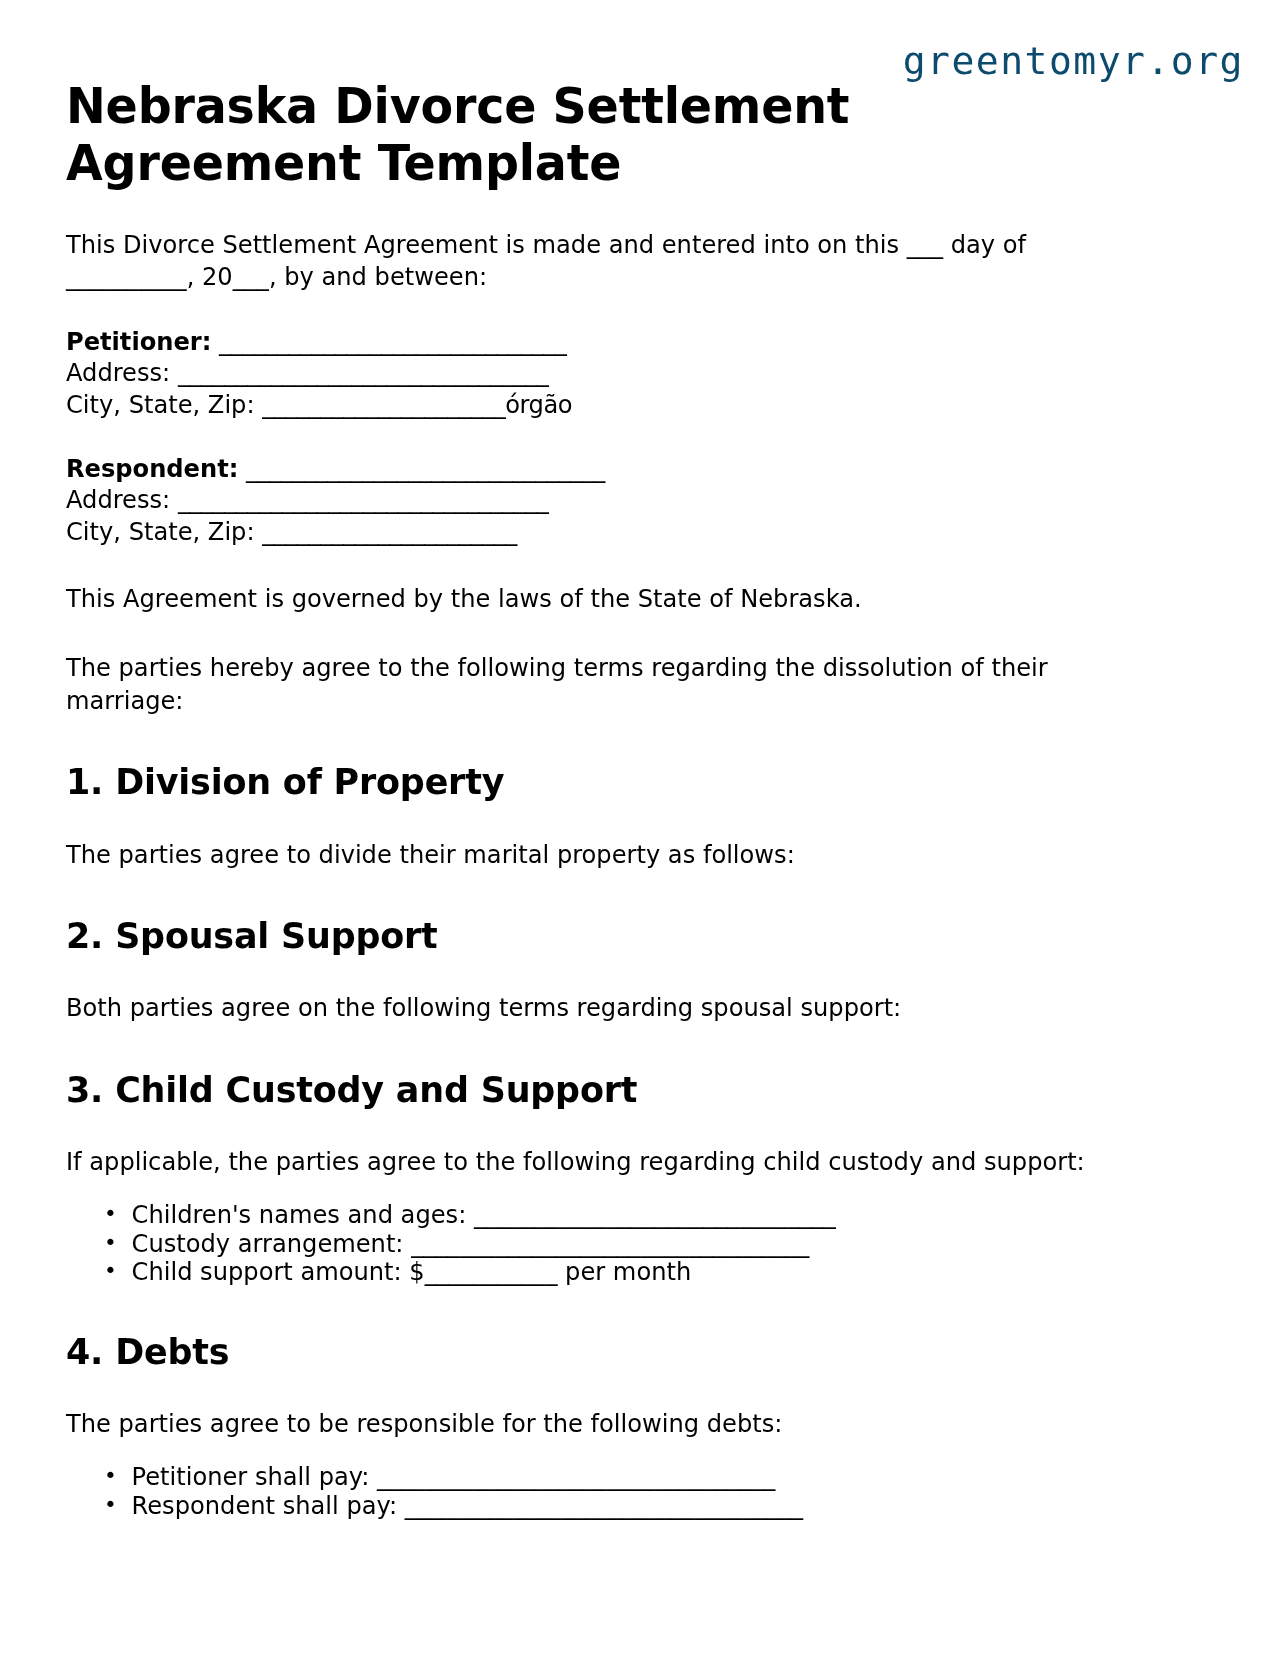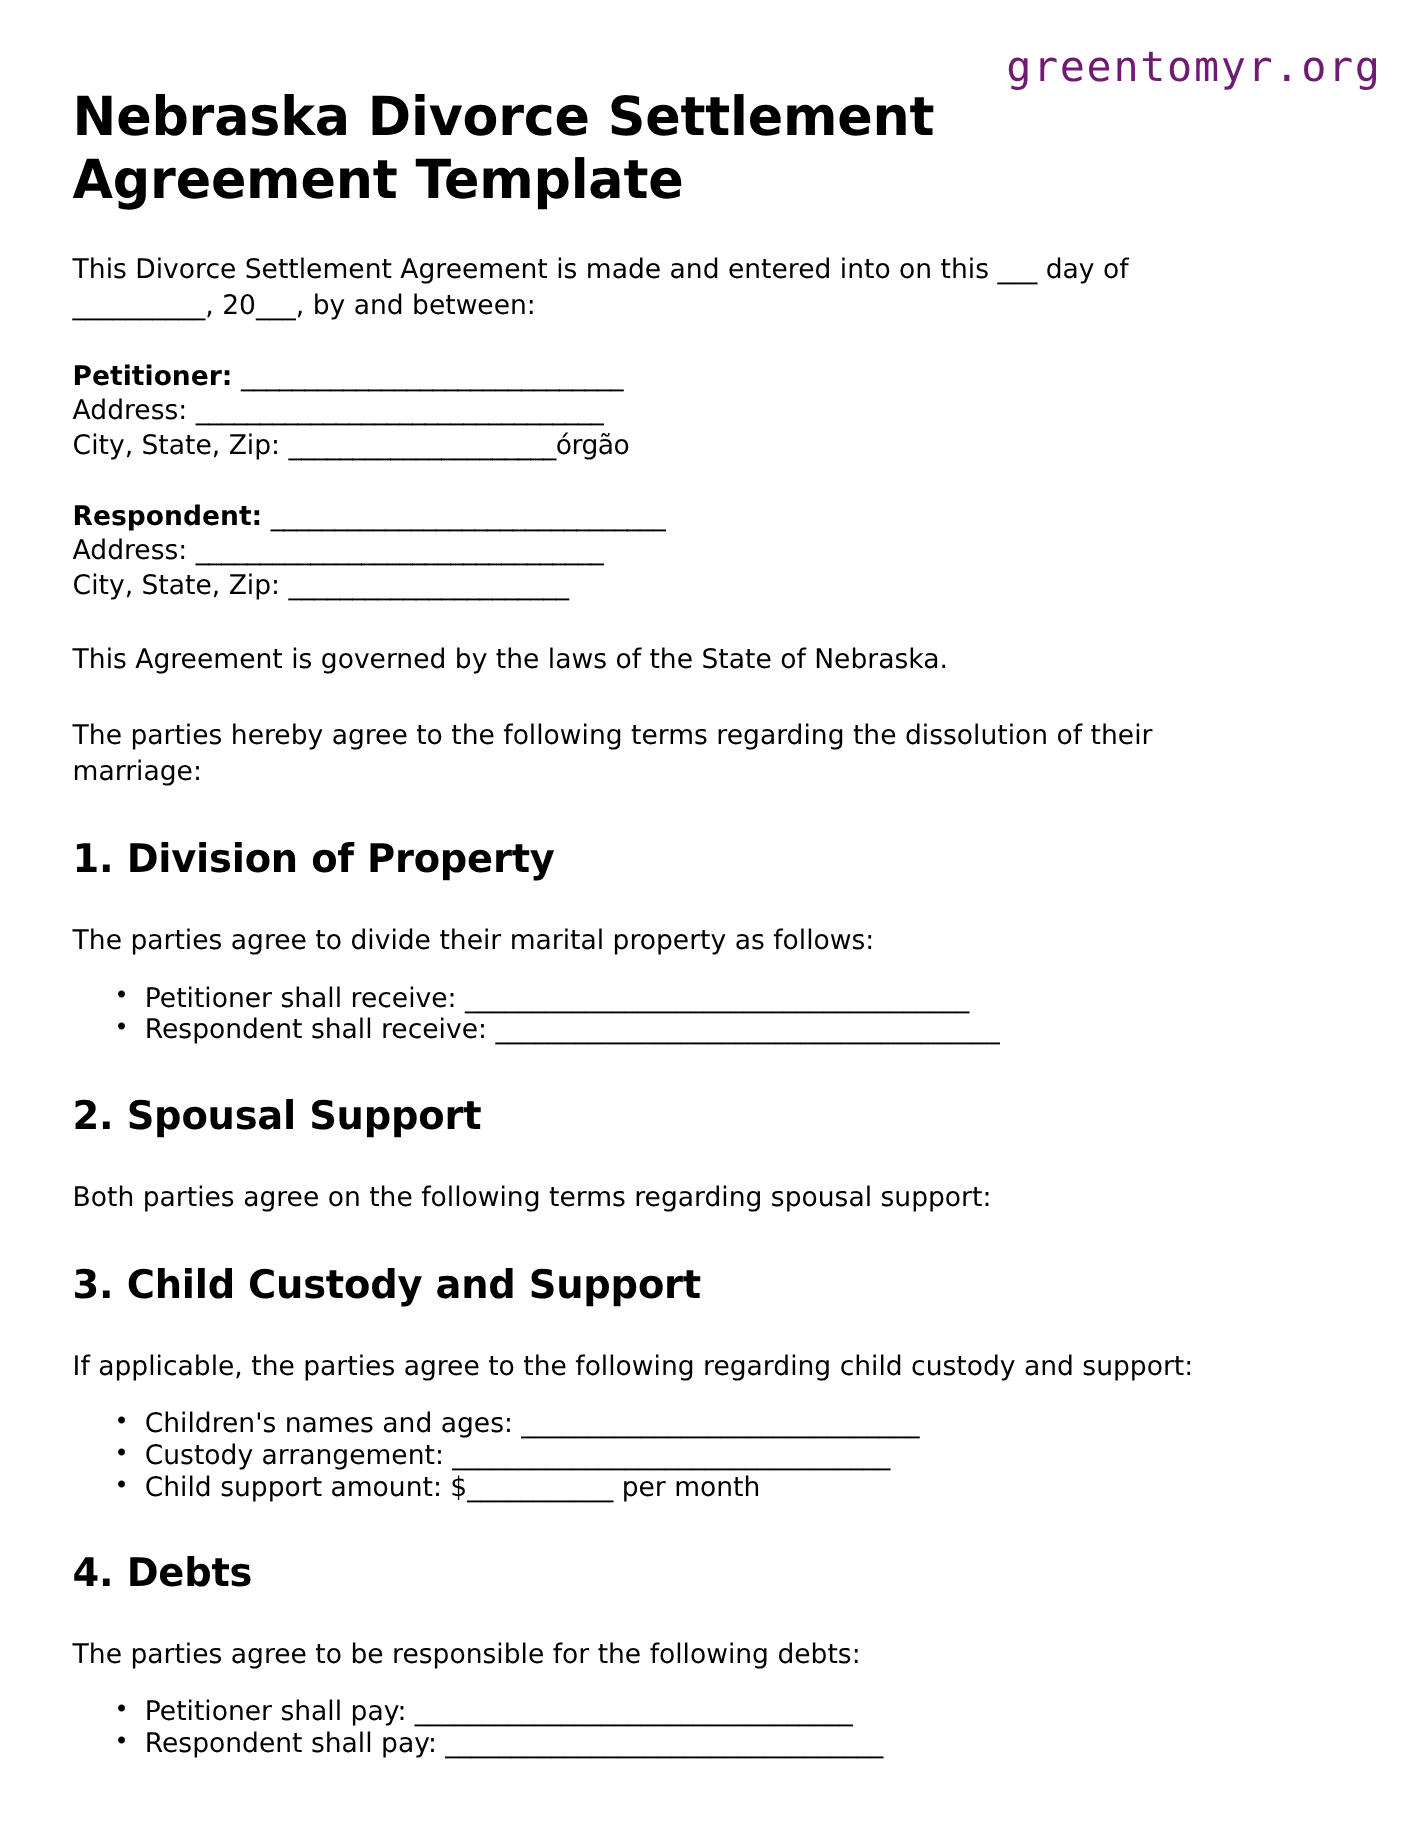--- a/index.html
+++ b/index.html
@@ -21,25 +21,25 @@
     width: 1282px;
     height: 1659px;
     background: #ffffff;
     box-sizing: border-box;
     padding: 0;
   }
 
   .watermark {
     position: absolute;
     top: 42px;
-    right: 26px;
+    right: 38px;
     font-family: "DejaVu Sans Mono", monospace;
     font-size: 38px;
     letter-spacing: 1.5px;
-    color: #701a75;
+    color: #0c4a6e;
     white-space: nowrap;
     line-height: 1;
   }
 
   .content {
     position: absolute;
     left: 66px;
     top: 78px;
     width: 1110px;
   }
@@ -153,24 +153,20 @@
         <span class="blank">______________________</span>
       </div>
     </div>
 
     <p class="body-text">This Agreement is governed by the laws of the State of Nebraska.</p>
 
     <p class="body-text">The parties hereby agree to the following terms regarding the dissolution of their marriage:</p>
 
     <h2 class="section-title">1. Division of Property</h2>
     <p class="body-text">The parties agree to divide their marital property as follows:</p>
-    <ul class="bullets">
-      <li>Petitioner shall receive: ______________________________________</li>
-      <li>Respondent shall receive: ______________________________________</li>
-    </ul>
 
     <h2 class="section-title">2. Spousal Support</h2>
     <p class="body-text">Both parties agree on the following terms regarding spousal support:</p>
 
     <h2 class="section-title">3. Child Custody and Support</h2>
     <p class="body-text">If applicable, the parties agree to the following regarding child custody and support:</p>
     <ul class="bullets">
       <li>Children's names and ages: ______________________________</li>
       <li>Custody arrangement: _________________________________</li>
       <li>Child support amount: $___________ per month</li>

